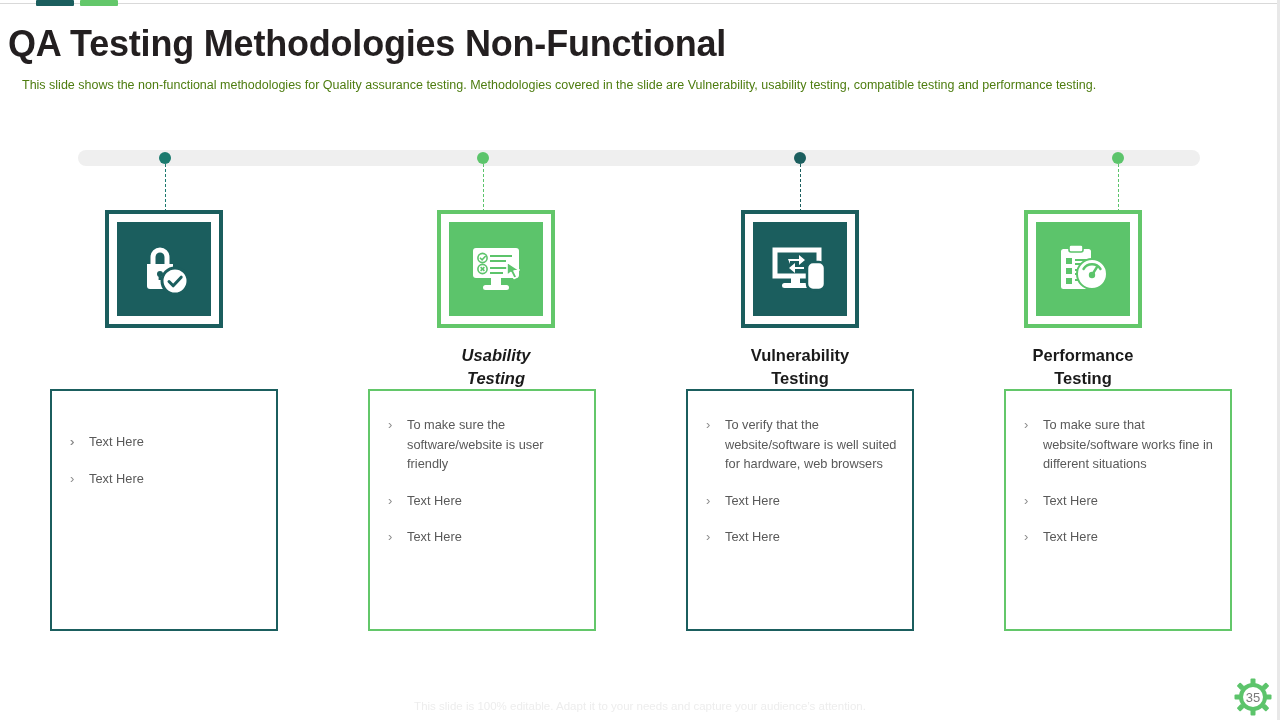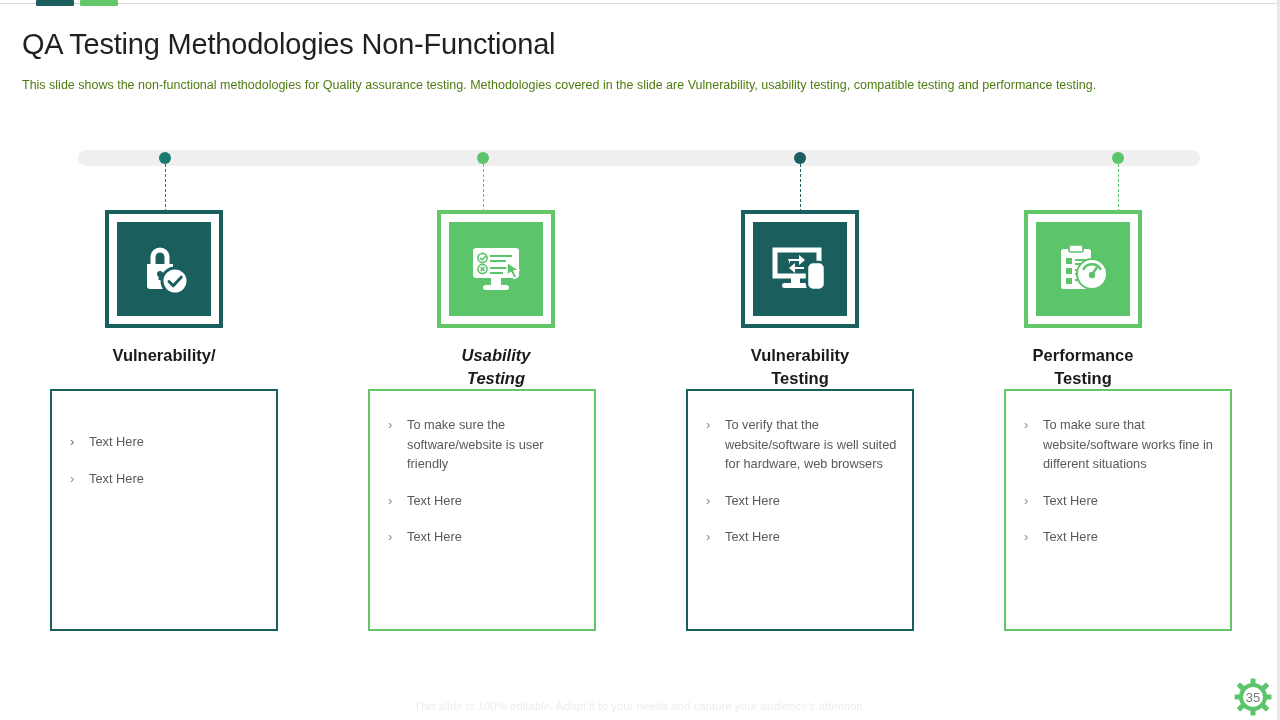--- a/index.html
+++ b/index.html
@@ -10,22 +10,22 @@
   }
   .slide{position:relative;width:1280px;height:720px;background:#ffffff;}
 
   
   .top-rule{position:absolute;left:0;top:3px;width:1280px;height:1px;background:#d9d9d9;}
   .accent-dark{position:absolute;left:36px;top:0px;width:38px;height:6px;background:#1b5e5e;border-radius:1px;}
   .accent-green{position:absolute;left:80px;top:0px;width:38px;height:6px;background:#63c76a;border-radius:1px;}
   .right-edge{position:absolute;right:0;top:0;width:3px;height:720px;background:#e8e8e8;}
 
   
-  .title{position:absolute;left:22px;top:18px;font-size:29px;line-height:52px;
-    font-weight:400;color:#231f20;letter-spacing:-0.2px;white-space:nowrap;}
+  .title{position:absolute;left:8px;top:18px;font-size:36px;line-height:52px;
+    font-weight:700;color:#231f20;letter-spacing:-0.2px;white-space:nowrap;}
   .subtitle{position:absolute;left:22px;top:76px;width:1215px;font-size:12.5px;
     line-height:18px;color:#4d7c0f;font-weight:400;}
 
   
   .timeline-bar{position:absolute;left:78px;top:150px;width:1122px;height:16px;
     background:#efefef;border-radius:8px;}
   .node{position:absolute;top:152px;width:12px;height:12px;border-radius:50%;}
   .stem{position:absolute;top:164px;width:0;height:0;border-left:1px dashed #8a8a8a;}
 
   
@@ -93,21 +93,20 @@
           <path d="M14 25h26v22a3 3 0 0 1-3 3H17a3 3 0 0 1-3-3V25z" fill="#ffffff"></path>
           <path d="M20 25v-7a7 7 0 0 1 14 0v7" stroke="#ffffff" stroke-width="5" fill="none"></path>
           <circle cx="27" cy="35" r="3" fill="#1b5e5e"></circle>
           <rect x="25.6" y="35" width="2.8" height="6" fill="#1b5e5e"></rect>
           <circle cx="42" cy="42" r="13" fill="#ffffff" stroke="#1b5e5e" stroke-width="3"></circle>
           <path d="M36 42.5l4.2 4.3 8-8.6" stroke="#1b5e5e" stroke-width="3" fill="none" stroke-linecap="round" stroke-linejoin="round"></path>
         </svg>
       </div>
     </div>
     <div class="col-heading">
-      <div>Vulnerability/</div>
     </div>
   </div>
 
   <div class="text-box" style="left:50px;height:242px;">
     <ul class="bullets">
       <li><span class="chev">›</span></li>
       <li><span class="chev">›</span><span>Text Here</span></li>
       <li><span class="chev">›</span><span>Text Here</span></li>
     </ul>
   </div>

